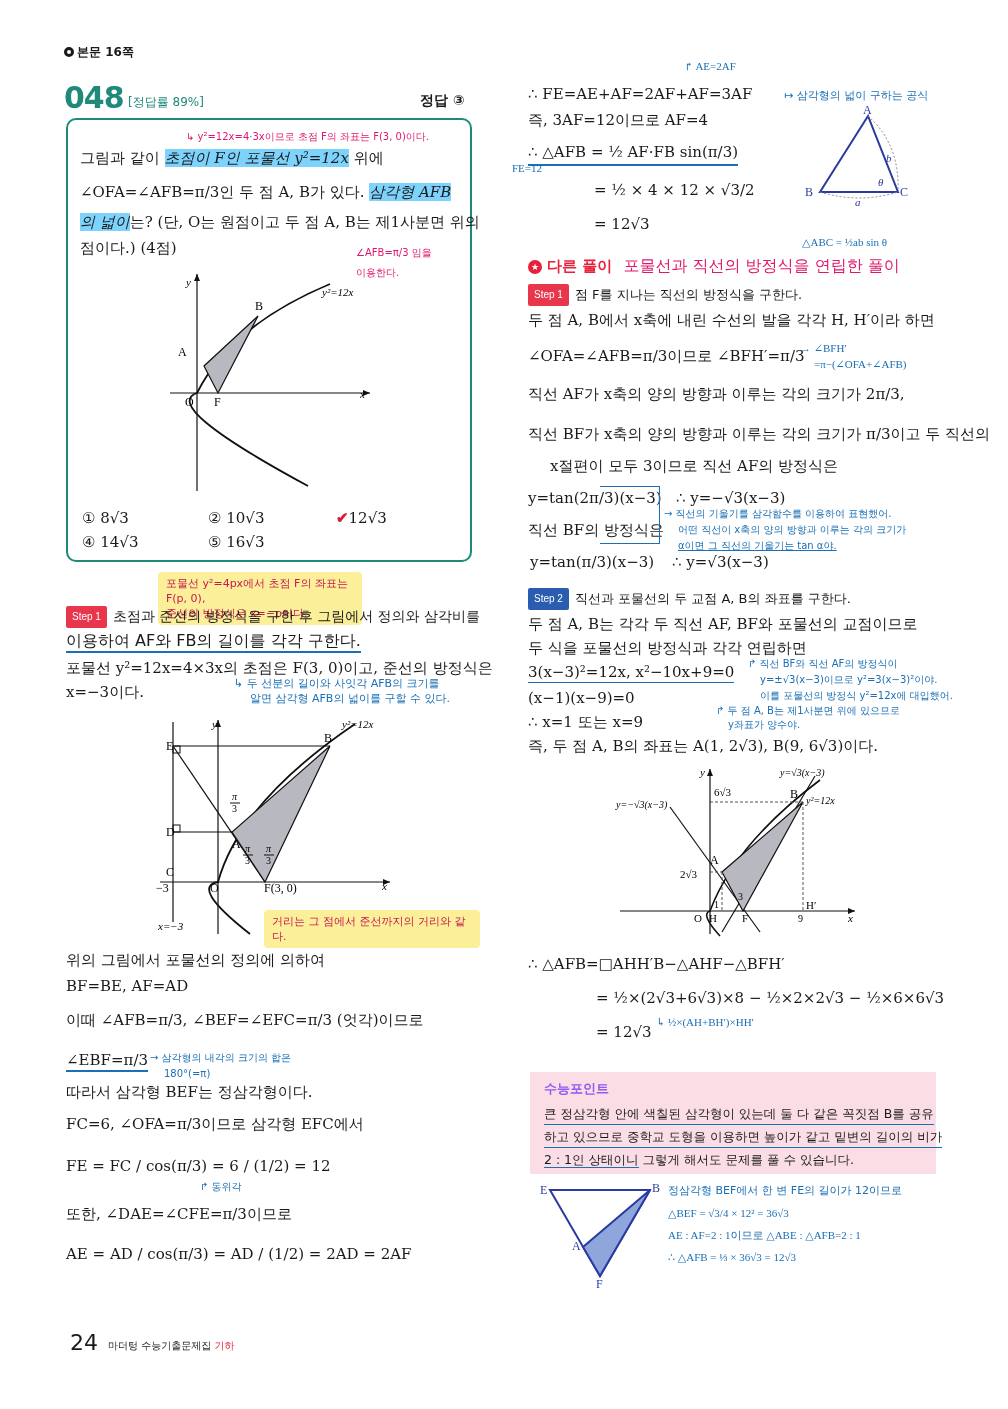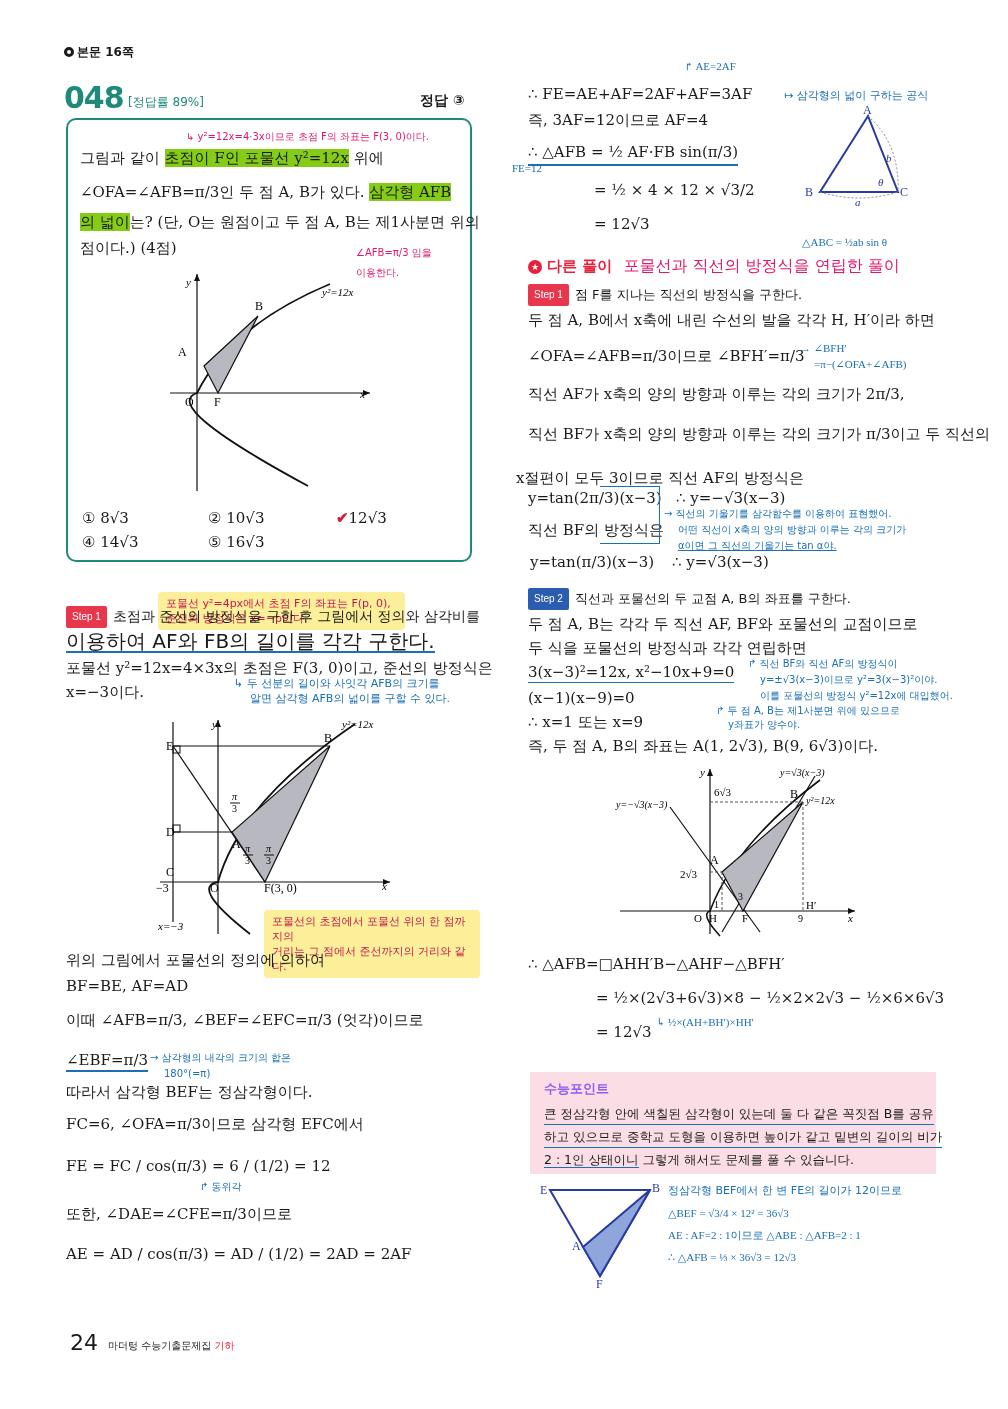--- a/index.html
+++ b/index.html
@@ -4,21 +4,21 @@
 <style>
   * { box-sizing: border-box; margin: 0; padding: 0; }
   body { width: 1008px; height: 1409px; background: #fff; font-family: "DejaVu Serif", "Liberation Serif", serif; color: #1a1a1a; position: relative; overflow: hidden; }
   .abs { position: absolute; }
   .sans { font-family: "DejaVu Sans", "Liberation Sans", sans-serif; }
   .serif { font-family: "Liberation Serif", "DejaVu Serif", serif; }
   .blue { color: #1a6fb5; }
   .pink { color: #e0186c; }
   .small { font-size: 11px; }
   .body-text { font-size: 15px; line-height: 20px; white-space: nowrap; }
-  .hl { background: #84cc16; }
+  .hl { background: #7dd3fc; font-style: italic; }
   .step { display: inline-block; color: #fff; font-family: "Liberation Sans", sans-serif; font-size: 10px; padding: 1px 6px; border-radius: 2px; margin-right: 6px; vertical-align: middle; }
   .step.red { background: #e8364c; }
   .step.blue { background: #2a5db0; }
   .callout { background: #fbef9a; border-radius: 4px; padding: 4px 8px; font-family: "DejaVu Sans", sans-serif; font-size: 11px; color: #c81850; line-height: 15px; }
   .problem-box { border: 2px solid #1f8a7a; border-radius: 10px; }
   .point-box { background: #fbdde6; }
   svg text { font-family: "Liberation Serif", serif; }
 </style>
 </head>
 <body>
@@ -64,29 +64,29 @@
 </svg>
 
 <div class="abs body-text" style="left:82px;top:508px;width:380px;">
   <div style="position:absolute;left:0;top:0;"><span>①</span> <span>8√3</span></div>
   <div style="position:absolute;left:126px;top:0;text-align:right;"><span>②</span> <span>10√3</span></div>
   <div style="position:absolute;left:254px;top:0;"><span style="color:#d81a3a;font-weight:bold;">✔</span><span>12√3</span></div>
   <div style="position:absolute;left:0;top:24px;"><span>④</span> <span>14√3</span></div>
   <div style="position:absolute;left:126px;top:24px;"><span>⑤</span> <span>16√3</span></div>
 </div>
 
-<div class="abs callout" style="left:158px;top:592px;width:247px;">
+<div class="abs callout" style="left:158px;top:572px;width:204px;">
   <div>포물선 y²=4px에서 초점 F의 좌표는 F(p, 0),</div>
   <div>준선의 방정식은 x=−p이다.</div>
 </div>
 
 <div class="abs body-text sans" style="left:66px;top:606px;font-size:14px;">
   <span class="step red">Step 1</span><span>초점과 준선의 방정식을 구한 후 그림에서 정의와 삼각비를</span>
 </div>
-<div class="abs body-text sans" style="left:66px;top:631px;font-size:20px;border-bottom:2px solid #1a6fb5;">이용하여 AF와 FB의 길이를 각각 구한다.</div>
+<div class="abs body-text sans" style="left:66px;top:631px;font-size:16px;border-bottom:2px solid #1a6fb5;">이용하여 AF와 FB의 길이를 각각 구한다.</div>
 
 <div class="abs body-text" style="left:66px;top:658px;">포물선 y²=12x=4×3x의 초점은 F(3, 0)이고, 준선의 방정식은</div>
 <div class="abs body-text" style="left:66px;top:682px;">x=−3이다.</div>
 <div class="abs blue sans" style="left:234px;top:676px;font-size:11px;line-height:15px;">
   <div>↳ <span>두 선분의 길이와 사잇각 AFB의 크기를</span></div>
   <div style="padding-left:16px;">알면 삼각형 AFB의 넓이를 구할 수 있다.</div>
 </div>
 
 <svg class="abs" style="left:150px;top:712px;" width="340" height="225" viewBox="0 0 340 225">
   <line x1="10" y1="170" x2="240" y2="170" stroke="#111" stroke-width="1.2"></line>
@@ -118,21 +118,20 @@
     <text x="82" y="100" font-size="10">3</text>
   <text x="95" y="140" font-size="10" font-style="italic">π</text>
     <line x1="93" y1="143" x2="103" y2="143" stroke="#111"></line>
     <text x="95" y="152" font-size="10">3</text>
   <text x="116" y="140" font-size="10" font-style="italic">π</text>
     <line x1="114" y1="143" x2="124" y2="143" stroke="#111"></line>
     <text x="116" y="152" font-size="10">3</text>
 </svg>
 
 <div class="abs callout" style="left:264px;top:910px;width:216px;">
-  <div>포물선의 초점에서 포물선 위의 한 점까지의</div>
   <div>거리는 그 점에서 준선까지의 거리와 같다.</div>
 </div>
 
 <div class="abs body-text" style="left:66px;top:950px;">위의 그림에서 포물선의 정의에 의하여</div>
 <div class="abs body-text" style="left:66px;top:976px;">BF=BE, AF=AD</div>
 <div class="abs body-text" style="left:66px;top:1010px;">이때 ∠AFB=π/3, ∠BEF=∠EFC=π/3 (엇각)이므로</div>
 <div class="abs body-text" style="left:66px;top:1050px;border-bottom:2px solid #1a6fb5;">∠EBF=π/3</div>
 <div class="abs blue sans" style="left:150px;top:1050px;font-size:10px;line-height:16px;">
   <div>→ <span>삼각형의 내각의 크기의 합은</span></div>
   <div style="padding-left:14px;">180°(=π)</div>
@@ -175,21 +174,21 @@
   <span class="step red">Step 1</span><span>점 F를 지나는 직선의 방정식을 구한다.</span>
 </div>
 <div class="abs body-text" style="left:528px;top:310px;">두 점 A, B에서 x축에 내린 수선의 발을 각각 H, H′이라 하면</div>
 <div class="abs body-text" style="left:528px;top:346px;">∠OFA=∠AFB=π/3이므로 ∠BFH′=π/3</div>
 <div class="abs blue serif" style="left:800px;top:340px;font-size:11px;line-height:16px;">
   <div>→ <span>∠BFH′</span></div>
   <div style="padding-left:14px;">=π−(∠OFA+∠AFB)</div>
 </div>
 <div class="abs body-text" style="left:528px;top:384px;">직선 AF가 x축의 양의 방향과 이루는 각의 크기가 2π/3,</div>
 <div class="abs body-text" style="left:528px;top:424px;">직선 BF가 x축의 양의 방향과 이루는 각의 크기가 π/3이고 두 직선의</div>
-<div class="abs body-text" style="left:516px;top:456px;margin-top:12px;">x절편이 모두 3이므로 직선 AF의 방정식은</div>
+<div class="abs body-text" style="left:550px;top:456px;">x절편이 모두 3이므로 직선 AF의 방정식은</div>
 <div class="abs body-text" style="left:528px;top:488px;">y=tan(2π/3)(x−3)</div>
 <div class="abs body-text" style="left:676px;top:488px;">∴ y=−√3(x−3)</div>
 <div class="abs body-text" style="left:528px;top:520px;">직선 BF의 방정식은</div>
 <div class="abs body-text" style="left:530px;top:552px;">y=tan(π/3)(x−3)</div>
 <div class="abs body-text" style="left:672px;top:552px;">∴ y=√3(x−3)</div>
 <div class="abs" style="left:600px;top:486px;width:60px;height:58px;border:1.5px solid #1a6fb5;border-left:none;"></div>
 <div class="abs blue sans" style="left:664px;top:506px;font-size:10px;line-height:16px;">
   <div>→ <span>직선의 기울기를 삼각함수를 이용하여 표현했어.</span></div>
   <div style="padding-left:14px;">어떤 직선이 x축의 양의 방향과 이루는 각의 크기가</div>
   <div style="padding-left:14px;text-decoration:underline;">α이면 그 직선의 기울기는 tan α야.</div>

